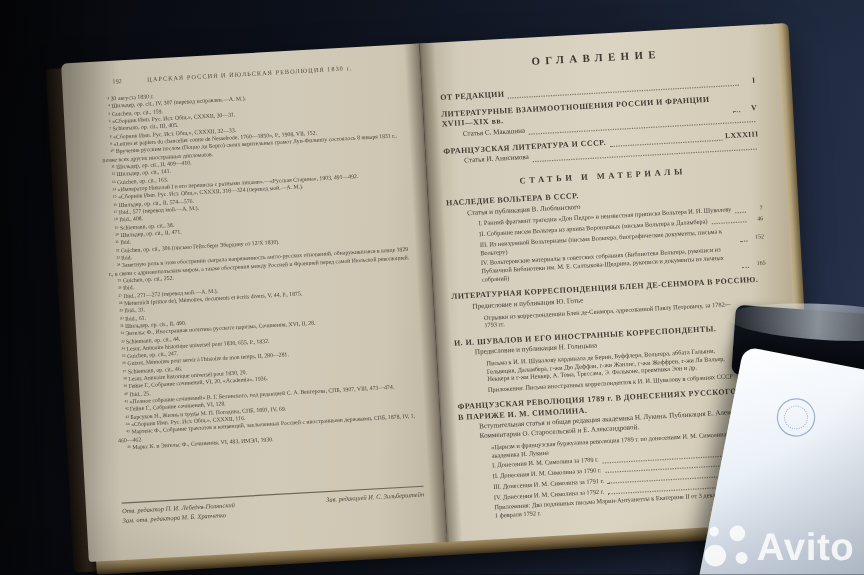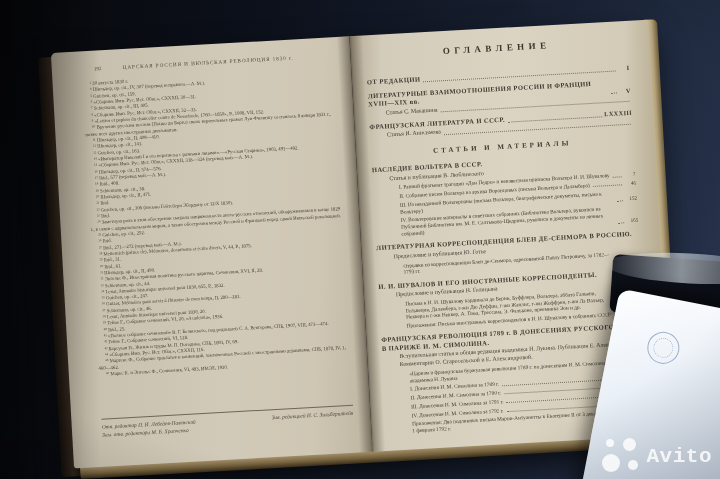--- a/index.html
+++ b/index.html
@@ -50,21 +50,21 @@
   .stamp{position:absolute;top:34px;left:38px;width:30px;height:30px;border:1.6px solid rgba(80,108,160,.5);border-radius:50%;}
   .stamp::after{content:"";position:absolute;inset:5px;border:1px dotted rgba(80,108,160,.45);border-radius:50%;}
   
   .watermark{position:absolute;right:8px;bottom:4px;display:flex;align-items:center;gap:7px;z-index:9;opacity:.82;}
   .wm-logo{position:relative;width:37px;height:37px;}
   .wm-logo i{position:absolute;background:#fff;border-radius:50%;}
   .wm-c1{width:18px;height:18px;left:0;bottom:3px;}
   .wm-c2{width:13px;height:13px;right:3px;top:0;}
   .wm-c3{width:8px;height:8px;left:4px;top:1px;}
   .wm-c4{width:10px;height:10px;right:1px;bottom:5px;}
-  .wm-text{font-family:Liberation Mono, monospace;font-weight:bold;font-size:21px;color:#fff;letter-spacing:.5px;}
+  .wm-text{font-family:Liberation Sans, sans-serif;font-weight:bold;font-size:32px;color:#fff;letter-spacing:.5px;}
   
   .vignette{position:absolute;inset:0;z-index:8;pointer-events:none;
     background:radial-gradient(115% 105% at 46% 42%,rgba(0,0,0,0) 52%,rgba(0,0,0,.42) 100%),
                linear-gradient(90deg,rgba(0,0,0,.5) 0%,rgba(0,0,0,0) 14%);}
 </style>
 </head>
 <body>
 
 <div class="photo">
 

